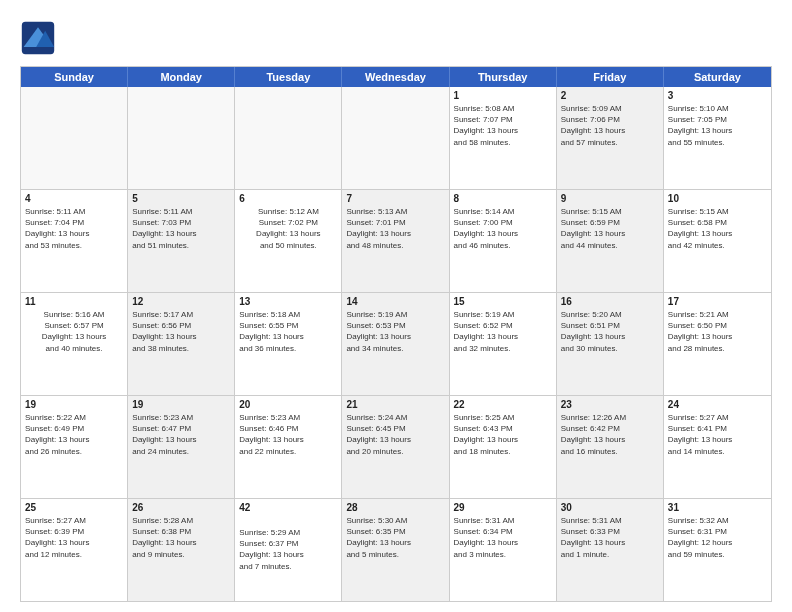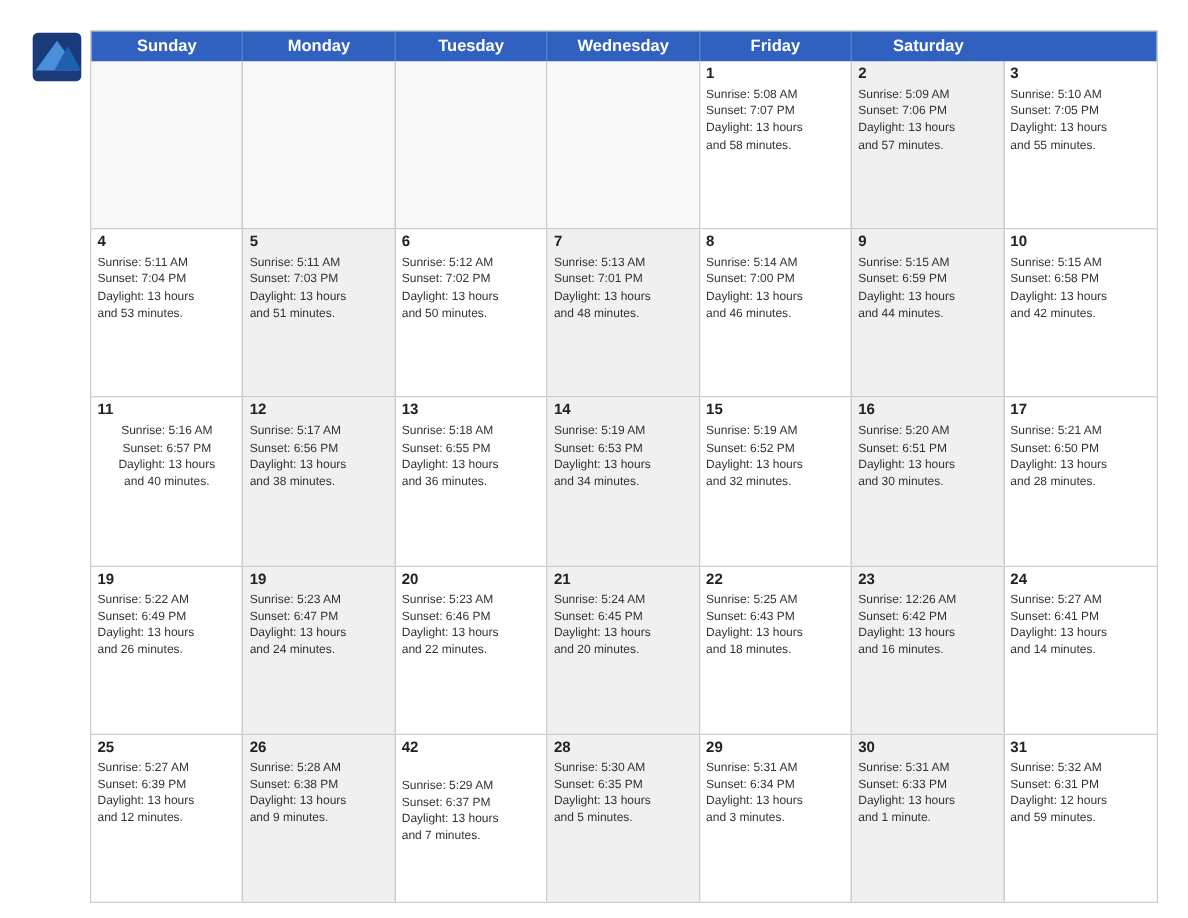--- a/index.html
+++ b/index.html
@@ -8,20 +8,21 @@
       background: #fff;
       width: 792px;
       height: 612px;
       overflow: hidden;
     }
     .page {
       width: 792px;
       height: 612px;
       padding: 20px 20px 10px 20px;
       display: flex;
+      flex-direction: column;
     }
     .header {
       display: flex;
       justify-content: space-between;
       align-items: flex-start;
       margin-bottom: 10px;
     }
     .logo {
       display: flex;
       align-items: center;
@@ -128,20 +129,21 @@
       <div class="subtitle"></div>
     </div>
   </div>
 
   <div class="calendar">
     <div class="calendar-header">
     <div class="calendar-header-cell">Sunday</div>
         <div class="calendar-header-cell">Monday</div>
         <div class="calendar-header-cell">Tuesday</div>
         <div class="calendar-header-cell">Wednesday</div>
+        <div class="calendar-header-cell">Thursday</div>
         <div class="calendar-header-cell">Friday</div>
         <div class="calendar-header-cell">Saturday</div>
       </div>
     <div class="calendar-body">
     <div class="calendar-row">
           <div class="calendar-cell empty"></div>
           <div class="calendar-cell empty"></div>
           <div class="calendar-cell empty"></div>
           <div class="calendar-cell empty"></div>
           <div class="calendar-cell">
@@ -176,21 +178,21 @@
           </div>
           <div class="calendar-cell shaded">
             <div class="day-number">5</div>
             <div class="cell-text" style="white-space: pre-line;">Sunrise: 5:11 AM
 Sunset: 7:03 PM
 Daylight: 13 hours
 and 51 minutes.</div>
           </div>
           <div class="calendar-cell">
             <div class="day-number">6</div>
-            <div class="cell-text" style="white-space: pre-line;">Sunrise: 5:12 AM
+            <div class="cell-text" style="white-space: pre-line; text-align: center;">Sunrise: 5:12 AM
 Sunset: 7:02 PM
 Daylight: 13 hours
 and 50 minutes.</div>
           </div>
           <div class="calendar-cell shaded">
             <div class="day-number">7</div>
             <div class="cell-text" style="white-space: pre-line;">Sunrise: 5:13 AM
 Sunset: 7:01 PM
 Daylight: 13 hours
 and 48 minutes.</div>

